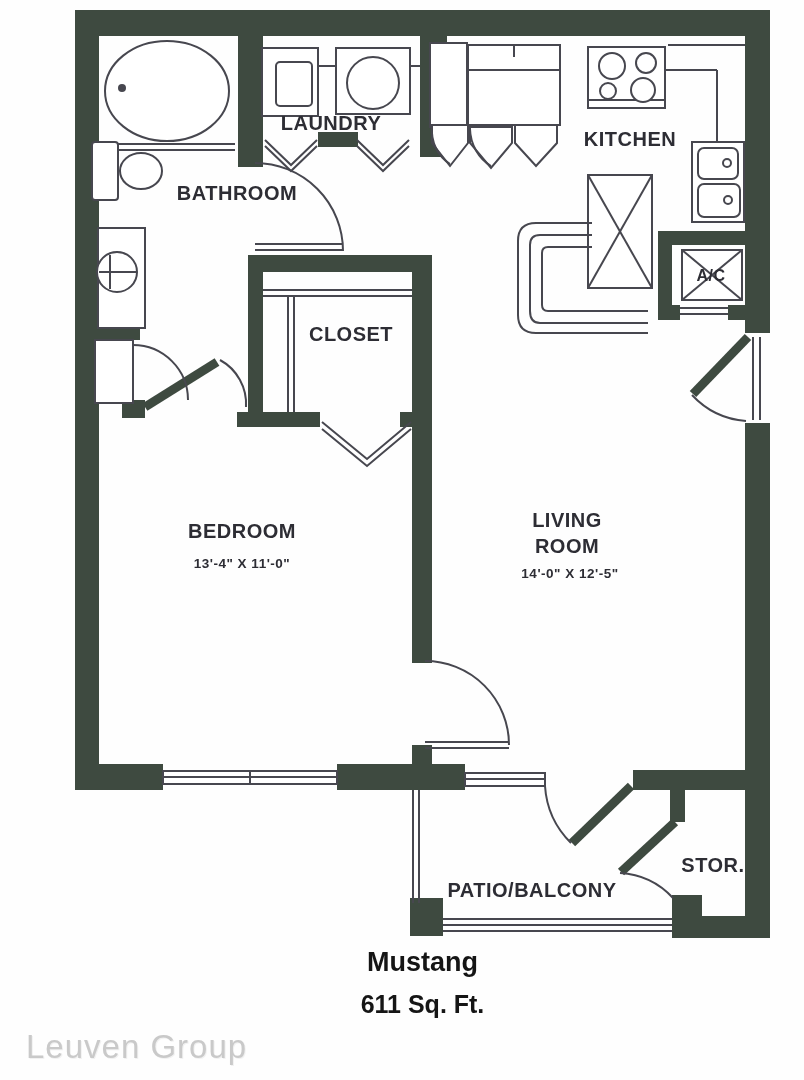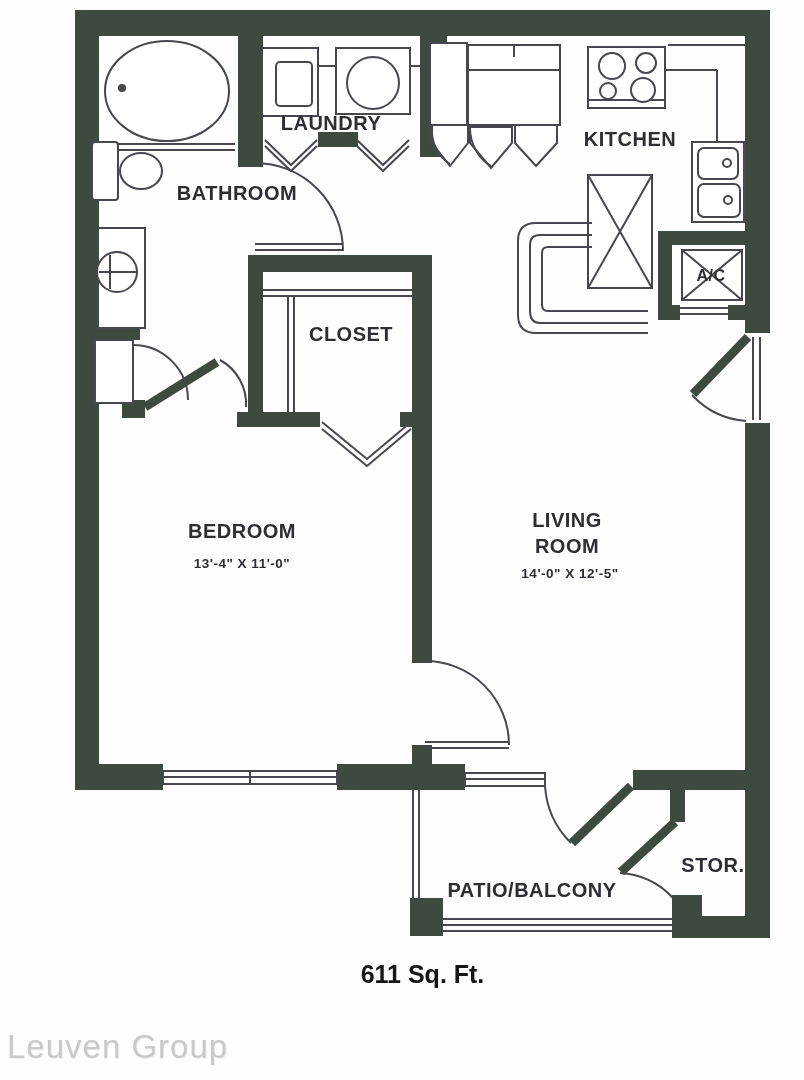--- a/index.html
+++ b/index.html
@@ -14,21 +14,21 @@
   .arc{stroke:#47474f;stroke-width:2;fill:none;}
   .room-label{font-family:"Liberation Sans",sans-serif;font-weight:700;fill:#2d2d34;
               font-size:20px;letter-spacing:.5px;text-anchor:middle;}
   .dim-label{font-family:"Liberation Sans",sans-serif;font-weight:700;fill:#2d2d34;
              font-size:13.5px;letter-spacing:.5px;text-anchor:middle;}
   .small-label{font-family:"Liberation Sans",sans-serif;font-weight:700;fill:#2d2d34;
                font-size:16px;letter-spacing:.5px;text-anchor:middle;}
   .footer{position:absolute;left:75px;top:948px;width:695px;text-align:center;color:#151515;}
   .plan-name{font-size:27px;font-weight:700;line-height:1.1;}
   .plan-area{font-size:25px;font-weight:700;margin-top:12px;}
-  .watermark{position:absolute;left:7px;top:1028px;font-size:33px;letter-spacing:1px;
+  .watermark{position:absolute;left:26px;top:1028px;font-size:33px;letter-spacing:1px;
              color:#c9c9c9;text-shadow:1px 1px 0 #f1f1f1;font-weight:400;}
 </style>
 </head>
 <body>
 
 <div class="page">
 
 <svg class="plan-svg" width="804" height="945" viewBox="0 0 804 945">
 
   <g>
@@ -190,18 +190,19 @@
     <text class="room-label" x="567" y="527" font-size="21">LIVING</text>
     <text class="room-label" x="567" y="553" font-size="21">ROOM</text>
     <text class="dim-label" x="570" y="578">14'-0" X 12'-5"</text>
     <text class="small-label" x="711" y="281">A/C</text>
     <text class="room-label" x="713" y="872" font-size="19">STOR.</text>
     <text class="room-label" x="532" y="897">PATIO/BALCONY</text>
   </g>
 </svg>
 
   <div class="footer">
+    <div class="plan-name">Mustang</div>
     <div class="plan-area">611 Sq. Ft.</div>
   </div>
 
   <div class="watermark">Leuven Group</div>
 
 </div>
 
 </body></html>

